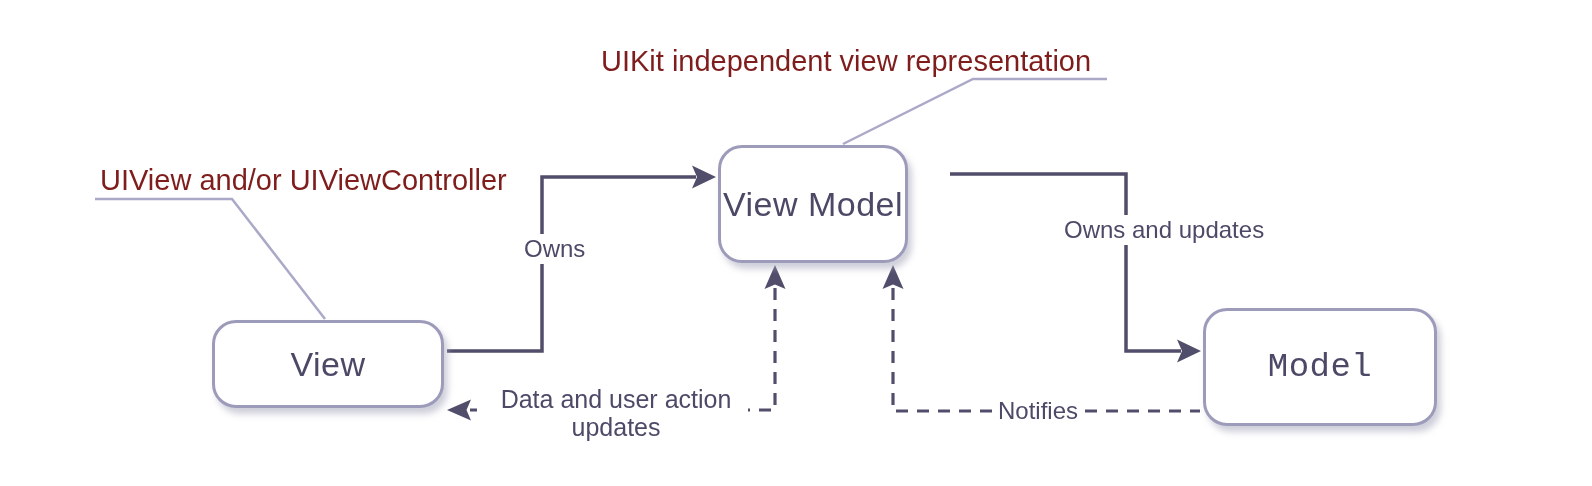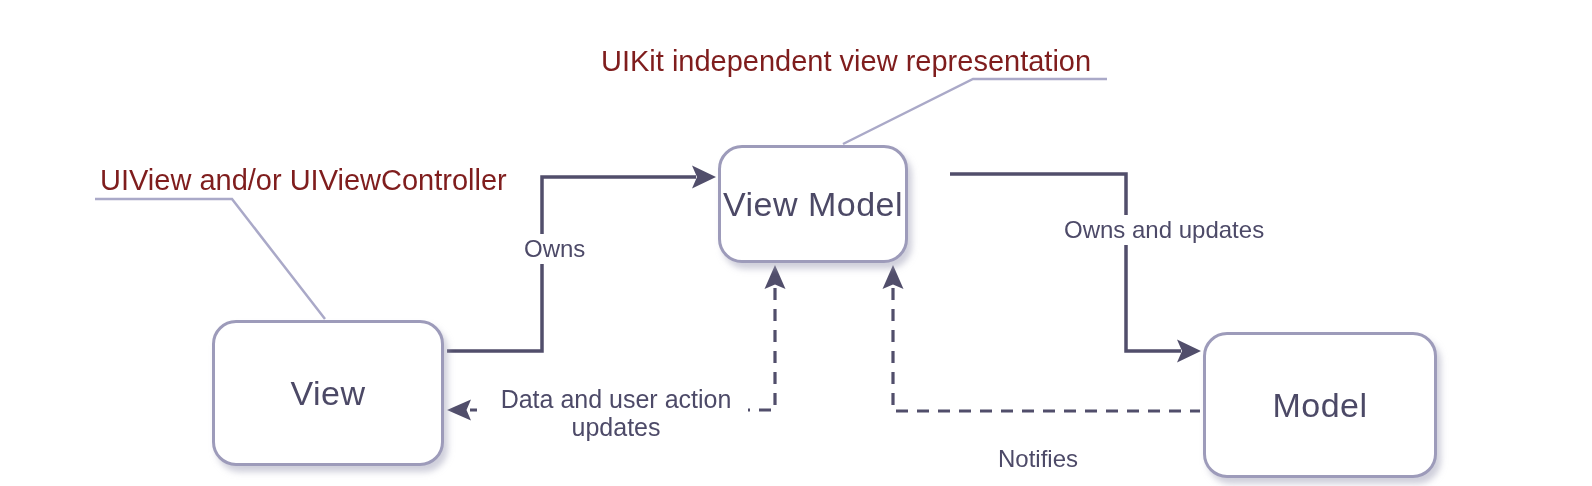--- a/index.html
+++ b/index.html
@@ -33,23 +33,23 @@
     align-items: center;
     justify-content: center;
     box-sizing: border-box;
   }
   .node span {
     color: #4c4966;
     font-size: 34px;
     letter-spacing: 0.5px;
     white-space: nowrap;
   }
-  #node-view      { left: 212px; top: 320px; width: 232px; height: 146px; }
+  #node-view      { left: 212px; top: 320px; width: 232px; height: 88px; }
   #node-viewmodel { left: 718px; top: 145px; width: 190px; height: 118px; }
-  #node-model     { left: 1203px; top: 332px; width: 234px; height: 146px; }
+  #node-model     { left: 1203px; top: 308px; width: 234px; height: 118px; font-family: Liberation Mono, monospace; }
 
   .annotation {
     position: absolute;
     z-index: 2;
     color: #7f1d1d;
     font-size: 29px;
     white-space: nowrap;
   }
   #annotation-uiview { left: 100px;  top: 164px; }
   #annotation-uikit  { left: 601px; top: 45px; }
@@ -58,21 +58,21 @@
     position: absolute;
     z-index: 2;
     color: #4d4a68;
     font-size: 24px;
     background: #ffffff;
     white-space: nowrap;
     padding: 1px 4px;
   }
   #label-owns             { left: 520px;  top: 234px; }
   #label-owns-and-updates { left: 1012px; top: 215px; margin-left: 48px; }
-  #label-notifies         { left: 994px;  top: 396px; margin-top: 48px; }
+  #label-notifies         { left: 994px;  top: 396px; }
   #label-data-binding {
     left: 484px; top: 384px;
     width: 256px;
     font-size: 25px;
     text-align: center;
     line-height: 28px;
     white-space: normal;
   }
 </style>
 </head>

